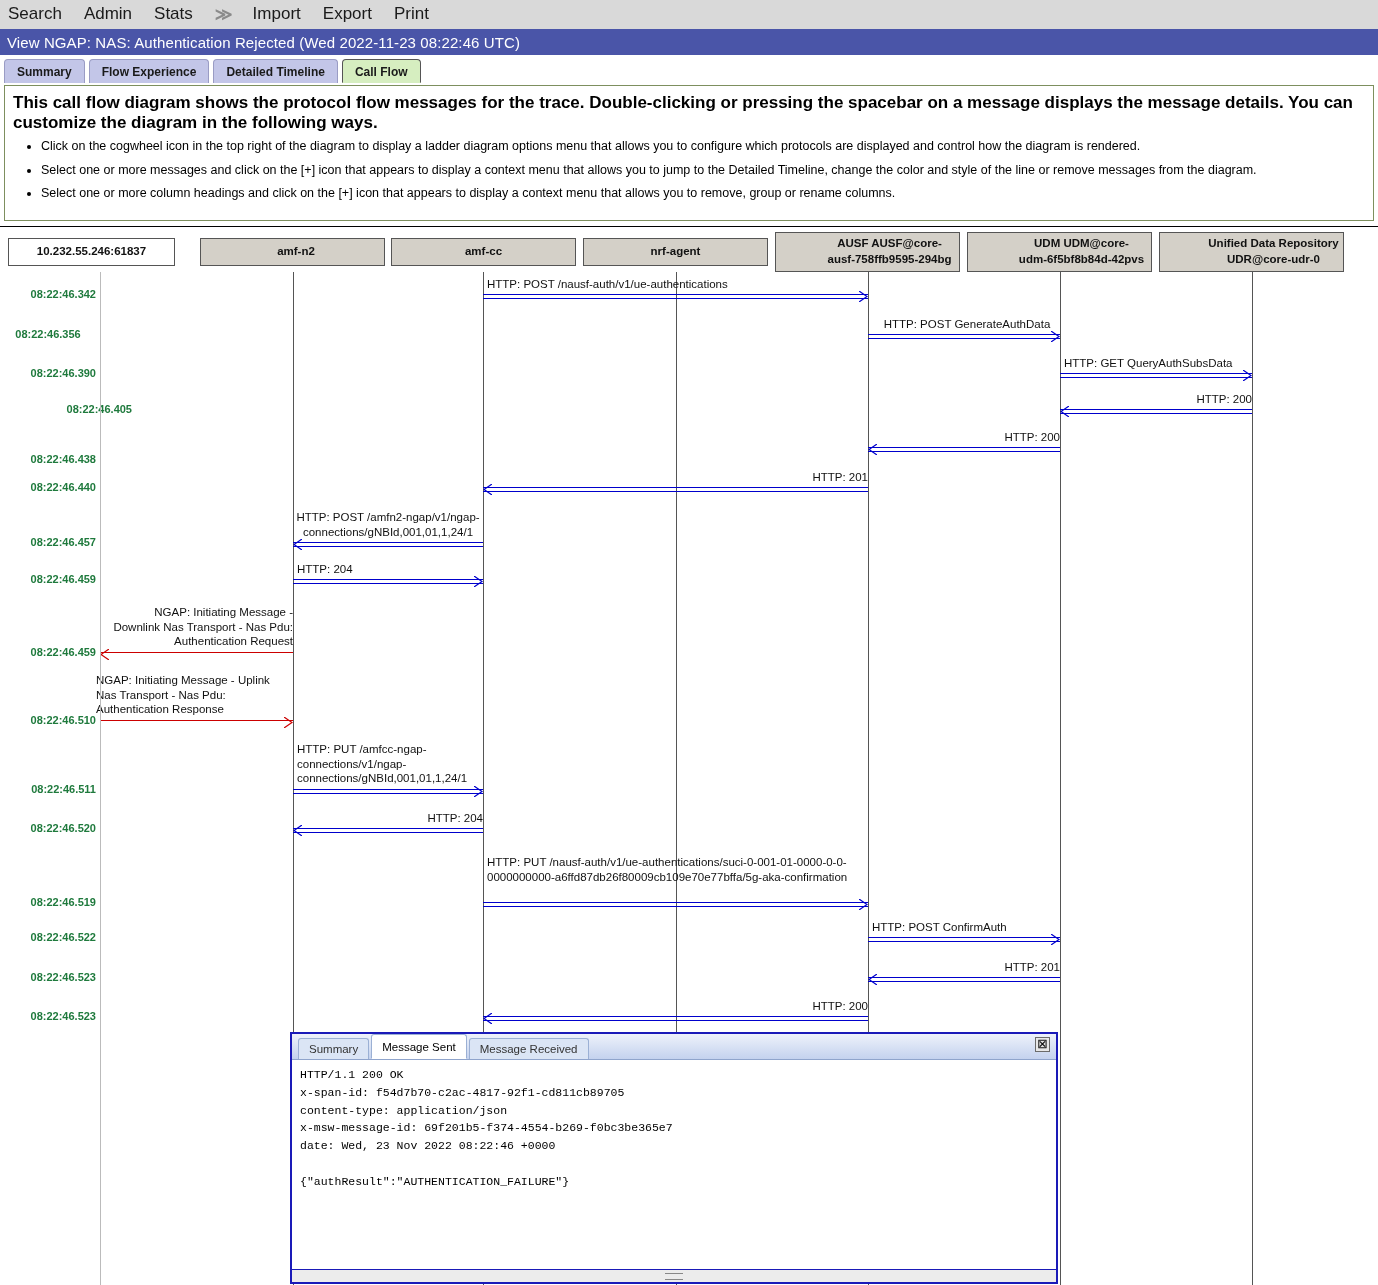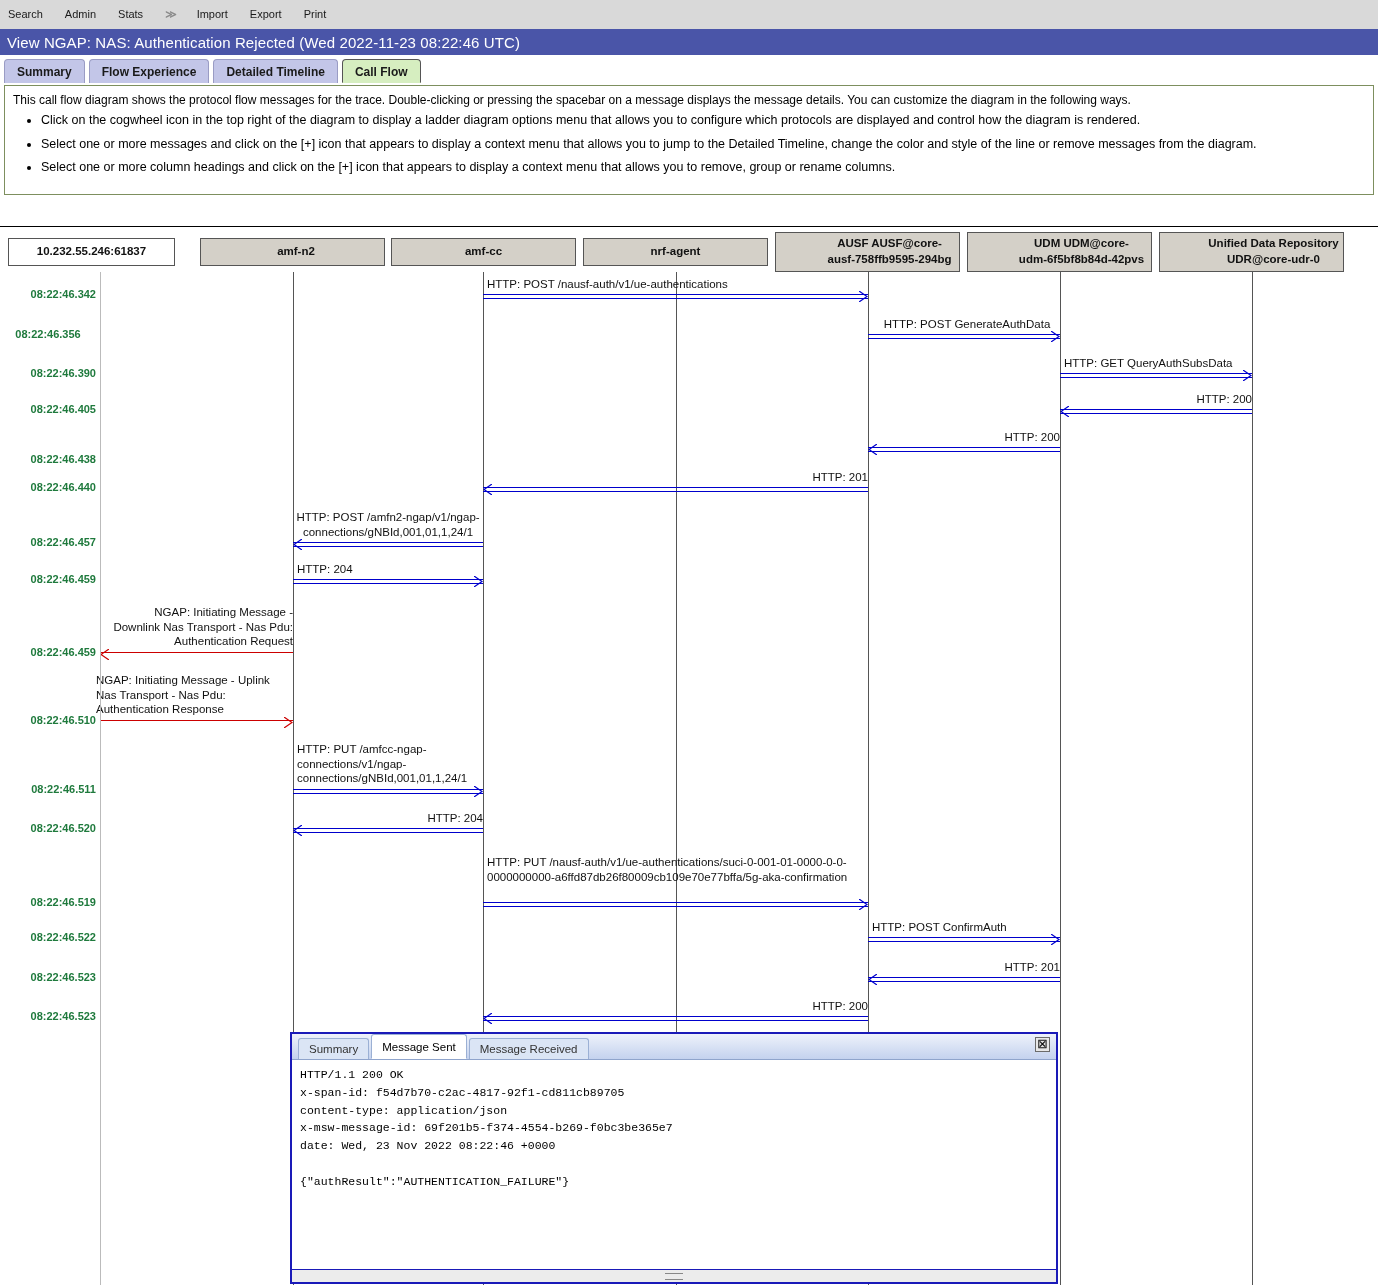--- a/index.html
+++ b/index.html
@@ -12,21 +12,21 @@
     overflow:hidden;
     position:relative;
   }
   
   #menubar{
     height:29px;background:#d9d9d9;
     display:flex;align-items:center;
     padding-left:8px;box-sizing:border-box;
     border-bottom:1px solid #d9d9d9;
   }
-  #menubar .mi{font-size:11px;color:#1a1a1a;margin-right:22px;white-space:nowrap;}
+  #menubar .mi{font-size:17px;color:#1a1a1a;margin-right:22px;white-space:nowrap;}
   #menubar .mi.sep{color:#8a8a8a;font-weight:bold;margin-right:20px;}
   
   #titlebar{
     height:26px;background:#4a55a8;color:#fff;
     font-size:15px;display:flex;align-items:center;
     padding-left:7px;box-sizing:border-box;
     letter-spacing:0.1px;
   }
   
   #tabstrip{
@@ -49,21 +49,21 @@
   
   #helppanel{
     margin:2px 4px 0 4px;
     border:1px solid #7d8f5e;
     background:#ffffff;
     padding:7px 8px 10px 8px;
     box-sizing:border-box;
     position:relative;
   }
   #helppanel .ht{font-size:12.5px;font-weight:bold;margin:0 0 10px 0;}
-  #helppanel .hp{font-size:12px;margin:0 0 6px 0;}
+  #helppanel .hp{font-size:17px;margin:0 0 6px 0;font-weight:bold;}
   #helppanel ul{margin:6px 0 0 0;padding-left:28px;}
   #helppanel li{font-size:12.5px;margin-bottom:8px;line-height:1.25;}
   
   #diagram{
     position:absolute;left:0;top:226px;
     width:1378px;height:1059px;
     border-top:1px solid #000;
     box-sizing:border-box;
     overflow:hidden;
     background:#fff;
@@ -239,21 +239,21 @@
         <div class="l1"></div>
         <div class="l2"></div>
         <div class="head" style="right: 0px;">
           <svg width="9" height="11" viewBox="0 0 9 11">
             <polyline points="0,0 8,5.5 0,11" fill="none" stroke="#0000cc" stroke-width="1.2"></polyline>
           </svg>
         </div>
       </div>
       <div class="lbl" style="width: 190px; top: 129px; text-align: left; left: 1064px;">HTTP: GET QueryAuthSubsData</div>
     </div>
-    <div class="ts" style="top: 176px;">08:22:46.405</div>
+    <div class="ts" style="top: 176px; padding-left: 36px;">08:22:46.405</div>
     <div class="msg">
       <div class="arrow" style="left: 1060px; width: 192px; top: 182px;">
         <div class="l1"></div>
         <div class="l2"></div>
         <div class="head" style="left: 0px;">
           <svg width="9" height="11" viewBox="0 0 9 11">
             <polyline points="9,0 1,5.5 9,11" fill="none" stroke="#0000cc" stroke-width="1.2"></polyline>
           </svg>
         </div>
       </div>

